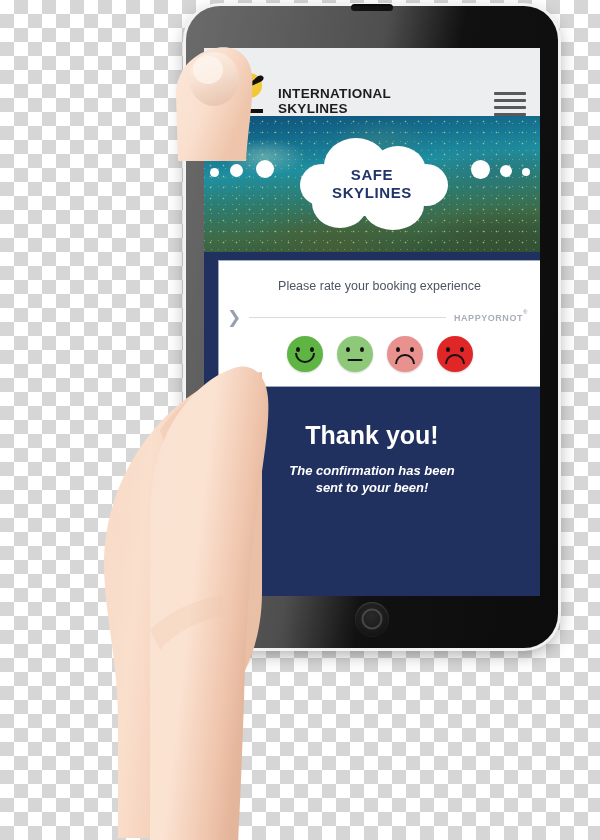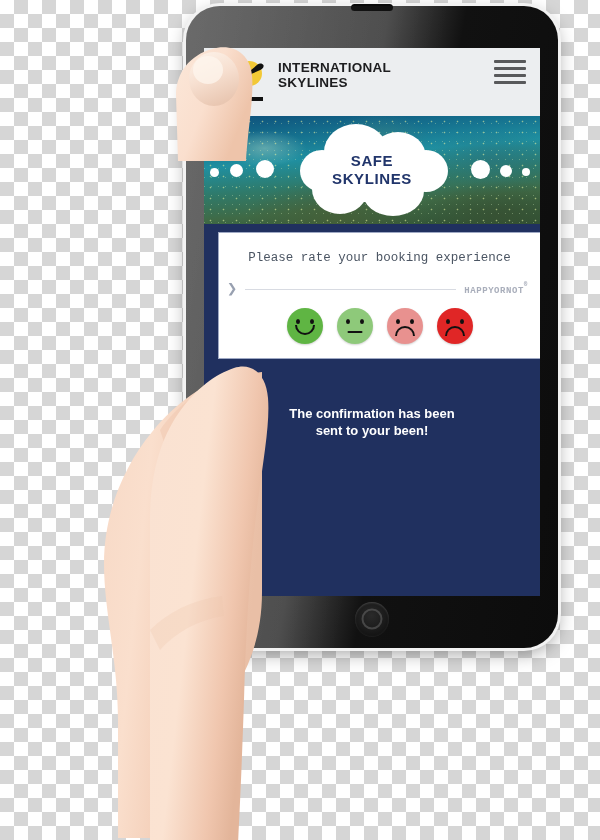--- a/index.html
+++ b/index.html
@@ -42,42 +42,42 @@
   }
 
   
   #screen{
     position:absolute;left:18px;top:42px;width:336px;height:548px;
     background:#20305f;overflow:hidden;
   }
 
   
   #app-header{
-    height:68px;background:#eceef0;display:flex;align-items:flex-start;
+    height:68px;background:#eceef0;display:flex;align-items:flex-end;
     padding:12px 14px 0 16px;box-sizing:border-box;
   }
   #logo-mark{position:relative;width:48px;height:44px;flex:0 0 48px;}
   #logo-mark .sun{
     position:absolute;left:17px;top:1px;width:25px;height:25px;border-radius:50%;
     background:#f2c836;
   }
   #logo-mark .plane{position:absolute;left:2px;top:3px;width:44px;height:28px;}
   #logo-mark .runway{
     position:absolute;left:3px;bottom:3px;width:40px;height:4px;background:#111;
   }
   #brand{margin-left:10px;line-height:1.12;}
   #brand div{
     font-size:13.5px;font-weight:bold;color:#1d1d1f;letter-spacing:.3px;
   }
   #hamburger{margin-left:auto;display:flex;flex-direction:column;gap:4px;cursor:pointer;}
   #hamburger span{display:block;width:32px;height:3px;background:#58595b;border-radius:1px;}
 
   
   #hero{
-    position:relative;height:108px;overflow:hidden;
+    position:relative;height:136px;overflow:hidden;
     background:
       radial-gradient(ellipse 60px 26px at 18% 30%,rgba(180,220,200,.45),transparent 70%),
       radial-gradient(ellipse 70px 30px at 52% 18%,rgba(60,130,130,.55),transparent 72%),
       radial-gradient(ellipse 90px 40px at 86% 40%,rgba(40,110,120,.5),transparent 75%),
       radial-gradient(ellipse 120px 50px at 40% 95%,rgba(70,95,55,.85),transparent 78%),
       radial-gradient(ellipse 110px 45px at 88% 92%,rgba(55,80,50,.85),transparent 78%),
       linear-gradient(175deg,#0e4f7a 0%,#15708e 20%,#1f8fa0 38%,#2f7a6a 58%,#3f6a46 76%,#2e4f33 100%);
   }
   #hero::after{
     content:"";position:absolute;inset:0;
@@ -99,21 +99,21 @@
   #cloud-text{
     position:absolute;left:0;right:0;top:50%;transform:translateY(-50%);
     text-align:center;color:#21356b;font-weight:bold;font-size:15px;
     line-height:1.22;letter-spacing:.6px;z-index:4;
   }
 
   
   #survey-wrap{padding:8px 0 0 14px;}
   #survey-card{
     background:#ffffff;border:1px solid #9fa9c4;border-right:none;
-    padding:18px 0 14px 0;position:relative;font-family:Liberation Mono, monospace;
+    padding:18px 0 14px 0;position:relative;
   }
   #survey-question{
     text-align:center;color:#4b5563;font-size:12.5px;
     margin:0 0 16px 0;padding:0 18px;
   }
   #survey-meta{
     display:flex;align-items:center;gap:8px;padding:0 12px 0 8px;margin-bottom:10px;
   }
   #chevron-right{color:#98a0b0;font-size:17px;line-height:1;flex:0 0 auto;}
   #meta-line{flex:1 1 auto;height:1px;background:#d8dbe2;}
@@ -139,21 +139,21 @@
   }
   .mouth.flat{bottom:11px;width:15px;height:2px;background:#111;border-radius:1px;}
   .mouth.frown{
     bottom:8px;width:16px;height:8px;border:2px solid #111;border-bottom:none;
     border-radius:16px 16px 0 0;
   }
 
   
   #thankyou{padding:34px 18px 0;text-align:center;color:#fff;}
   #thankyou-title{font-size:25px;font-weight:bold;margin:0 0 12px;}
-  #thankyou-sub{font-size:13px;font-weight:bold;line-height:1.34;margin:12px;}
+  #thankyou-sub{font-size:13px;font-weight:bold;line-height:1.34;margin:12px;font-style:italic;}
 
   
   #hand{position:absolute;left:0;top:160px;width:300px;height:680px;z-index:40;}
   #thumb-overlap{
     position:absolute;left:150px;top:43px;width:112px;height:120px;z-index:41;
   }
 </style>
 </head>
 <body>
 
@@ -235,20 +235,21 @@
           <div class="face" style="background:#e02626;">
             <span class="eye l"></span>
             <span class="eye r"></span>
             <span class="mouth frown"></span>
           </div>
         </div>
       </div>
     </div>
 
     <div id="thankyou">
+      <div id="thankyou-title">Thank you!</div>
       <p id="thankyou-sub">
         <span>The confirmation has been</span><br>
         <span>sent to your been!</span>
       </p>
     </div>
 
   </div>
 
   <div id="home-button"></div>
 </div>

